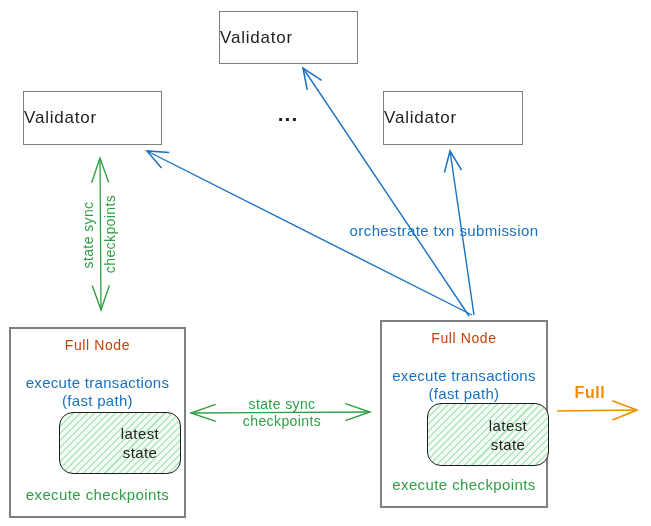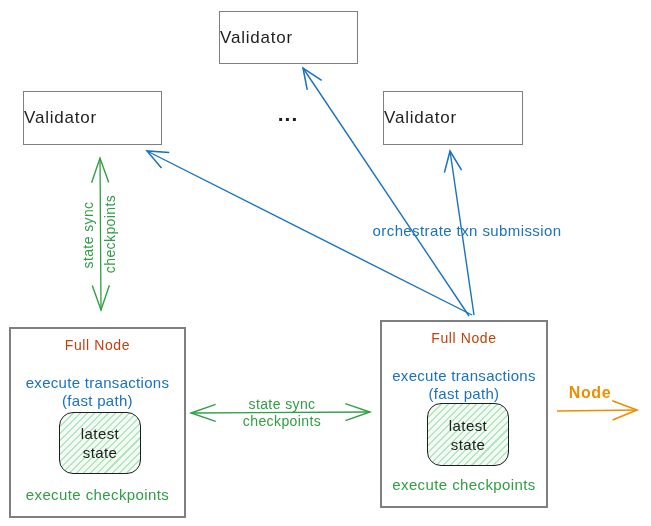--- a/index.html
+++ b/index.html
@@ -22,21 +22,21 @@
   .fn-title{font-size:14px;letter-spacing:0.6px;color:#c2410c;margin-top:8px;}
   .fn-blue{font-size:15px;line-height:18px;color:#1971c2;margin-top:21px;letter-spacing:0.3px;}
   .state-box{
     position:absolute;border:1.6px solid #1e1e1e;border-radius:14px;
     background:
       repeating-linear-gradient(135deg,
         rgba(178,242,187,0.0) 0px, rgba(178,242,187,0.0) 3.5px,
         #b2e8bd 3.5px, #b2e8bd 5px);
     background-color:#f3fbf4;
     display:flex;flex-direction:column;align-items:center;justify-content:center;
-    font-size:15px;line-height:19px;color:#1e1e1e;letter-spacing:0.4px;
+    font-size:15px;line-height:19px;color:#1e1e1e;letter-spacing:0.4px;padding-left:40px;
   }
   .fn-green{font-size:15px;color:#2f9e44;letter-spacing:0.4px;position:absolute;width:100%;text-align:center;}
   .edge-label{position:absolute;white-space:nowrap;}
   .green-label{color:#2f9e44;font-size:14px;letter-spacing:0.4px;text-align:center;}
   .blue-label{color:#1971c2;font-size:15px;letter-spacing:0.4px;}
   .orange-label{color:#f08c00;font-size:16px;font-weight:bold;letter-spacing:0.6px;}
   .rot{transform:translate(-50%,-50%) rotate(-90deg);transform-origin:center;}
   .ctr{transform:translate(-50%,-50%);}
   .ellipsis{
     position:absolute;font-size:21px;font-weight:bold;color:#1e1e1e;
@@ -111,15 +111,15 @@
 </div>
 
 <div class="edge-label green-label rot" style="left:88px;top:235px;">state sync</div>
 <div class="edge-label green-label rot" style="left:110px;top:234px;">checkpoints</div>
 
 <div class="edge-label green-label ctr" style="left:282px;top:413px;line-height:17px;">
   <div>state sync</div>
   <div>checkpoints</div>
 </div>
 
-<div class="edge-label blue-label ctr" style="left:467px;top:230px;">orchestrate txn submission</div>
+<div class="edge-label blue-label ctr" style="left:444px;top:230px;">orchestrate txn submission</div>
 
-<div class="edge-label orange-label ctr" style="left:590px;top:393px;">Node</div>
+<div class="edge-label orange-label ctr" style="left:590px;top:393px;">Full</div>
 
 </body></html>

